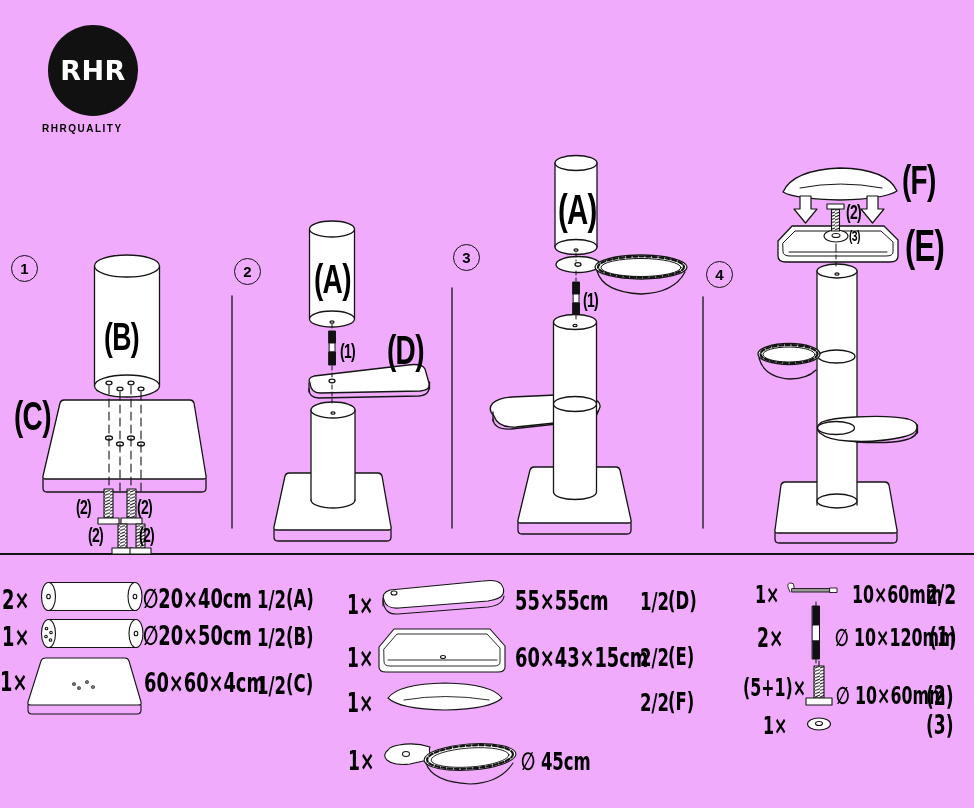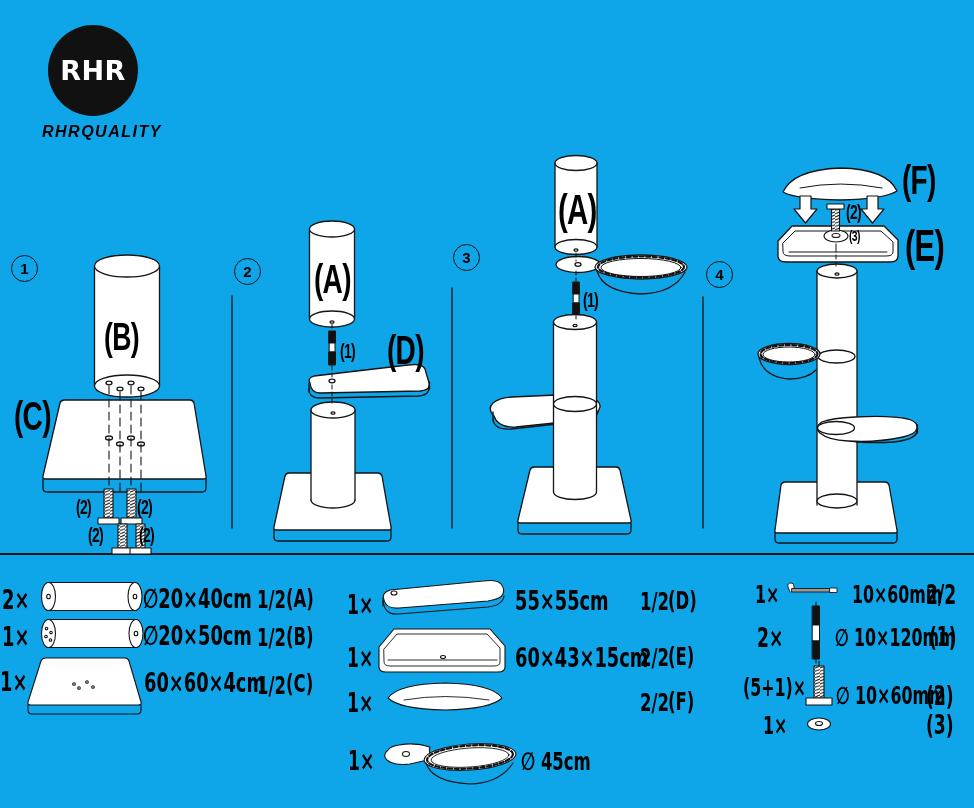--- a/index.html
+++ b/index.html
@@ -1,22 +1,22 @@
 <!DOCTYPE html>
 <html><head>
 <meta charset="utf-8">
 <style>
   html,body{margin:0;padding:0;background:#fff;}
-  .canvas{position:relative;width:974px;height:808px;background:#0ea5e9;color:#000;
+  .canvas{position:relative;width:974px;height:808px;background:#f0abfc;color:#000;
           font-family:"Liberation Sans",sans-serif;overflow:hidden;}
   .abs{position:absolute;white-space:nowrap;line-height:1;}
   .title{font-size:28px;font-weight:400;color:#000;}
   .logo{background:#111;border-radius:50%;display:flex;align-items:center;justify-content:center;}
   .logo span{color:#fff;font-family:"DejaVu Sans",sans-serif;font-weight:bold;font-size:27px;letter-spacing:0.5px;}
-  .logosub{font-weight:bold;font-size:16px;letter-spacing:1.5px;font-style:italic;}
+  .logosub{font-weight:bold;font-size:10px;letter-spacing:1.5px;}
   .stepnum{width:25px;height:25px;border:1.6px solid #111;border-radius:50%;display:flex;
            align-items:center;justify-content:center;font-weight:bold;font-size:15px;}
   .plabel{font-weight:bold;transform:scaleX(0.70);transform-origin:0 0;letter-spacing:-1px;}
   .tech{font-family:"DejaVu Sans",sans-serif;font-weight:bold;transform:scaleX(0.66);transform-origin:0 0;}
   svg{position:absolute;left:0;top:0;}
 </style>
 </head>
 <body>
 
 <div class="canvas">

